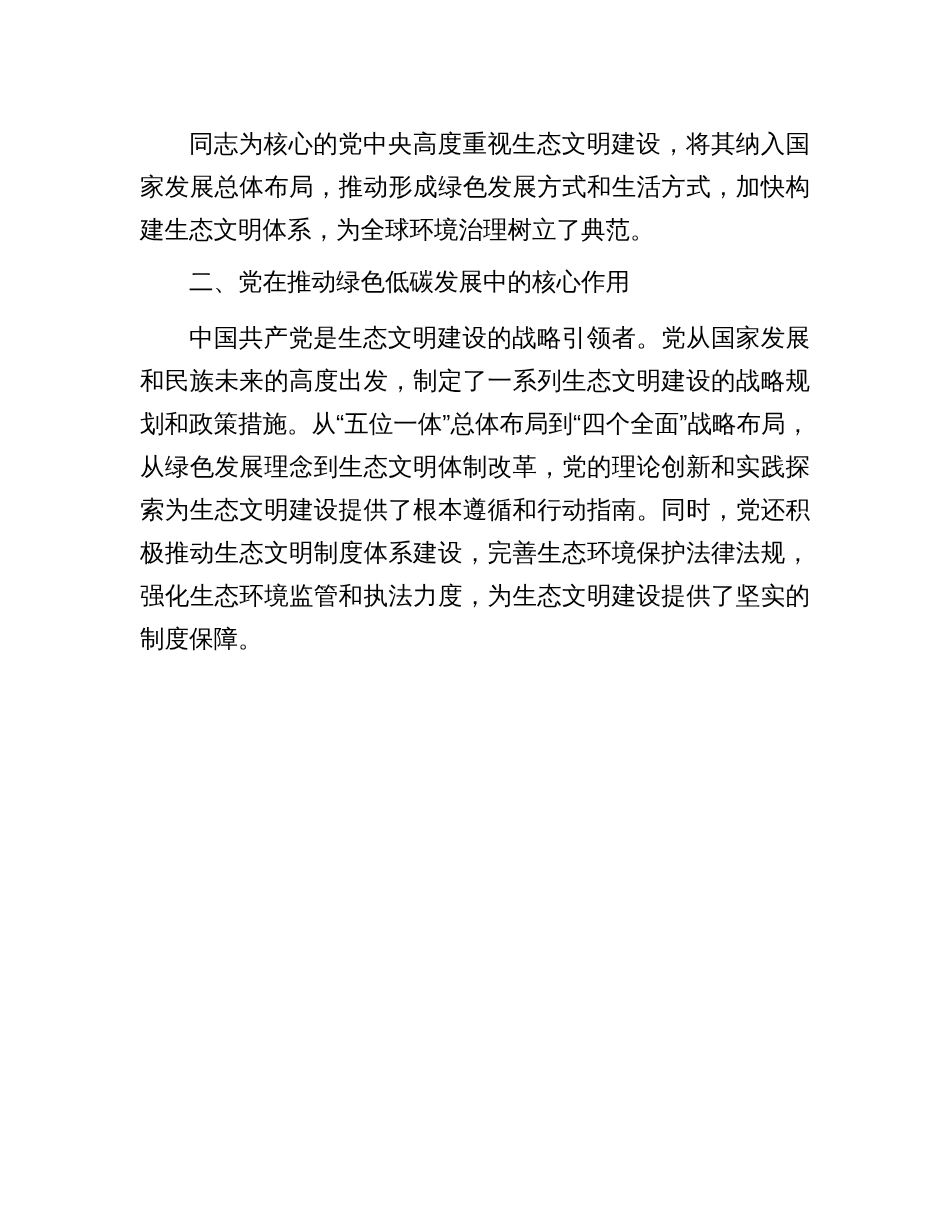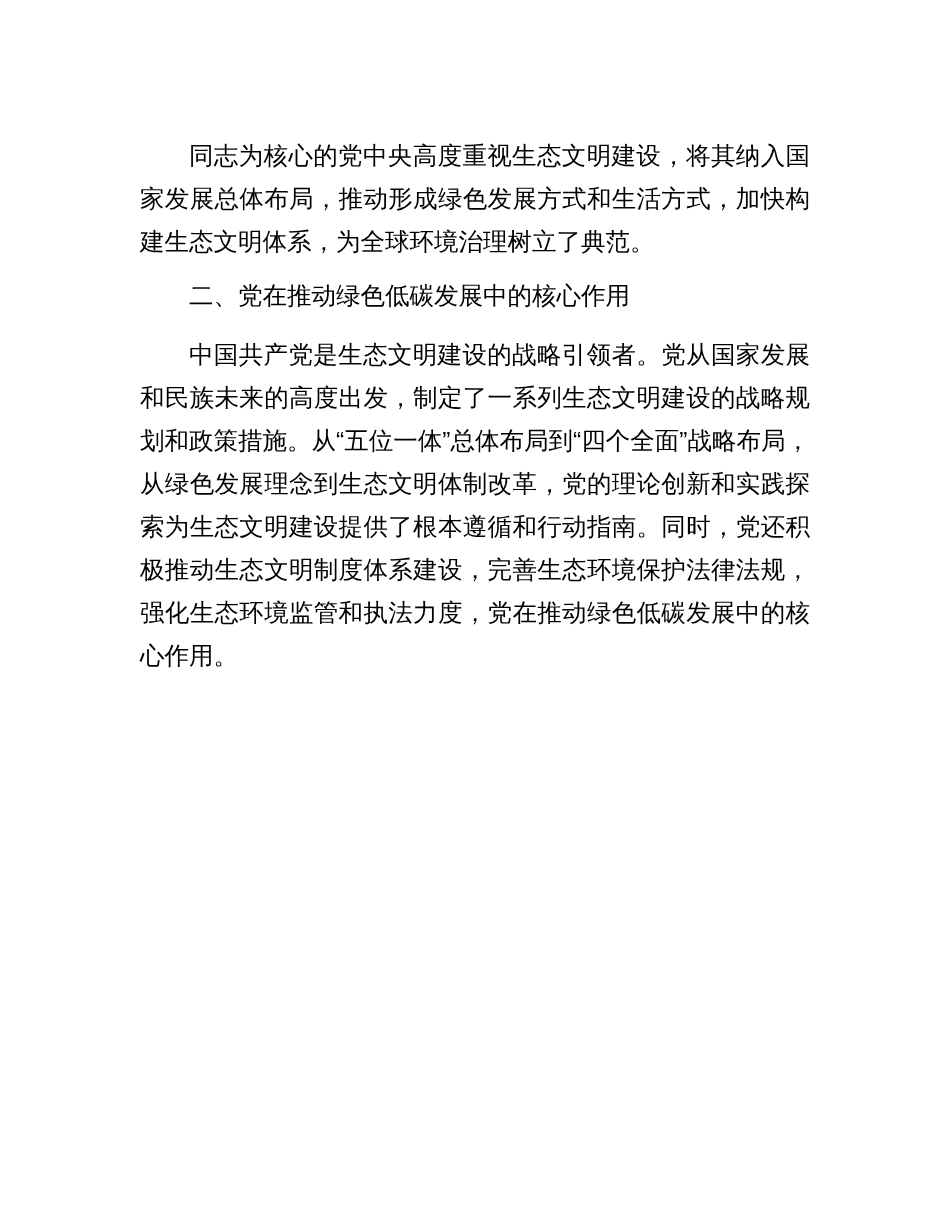--- a/index.html
+++ b/index.html
@@ -14,40 +14,41 @@
     height: 1230px;
     background: #ffffff;
     color: #000000;
     font-family: "Liberation Sans", sans-serif;
     font-size: 24.5px;
     line-height: 43px;
     padding: 118px 140px 0 140px;
     overflow: hidden;
   }
   .para {
-    margin: 16px 0 11px 0;
+    margin: 4px 0 11px 0;
     text-indent: 2em;
     text-align: justify;
     text-justify: inter-ideograph;
     font-weight: normal;
     word-break: break-all;
     overflow-wrap: break-word;
   }
   .heading {
     margin: 0 0 11px 0;
     text-indent: 2em;
     text-align: left;
     font-weight: normal;
+    font-family: Liberation Mono, monospace;
   }
 </style>
 </head>
 <body>
 
 <div class="page">
   <p class="para">同志为核心的党中央高度重视生态文明建设，将其纳入国家发展总体布局，推动形成绿色发展方式和生活方式，加快构建生态文明体系，为全球环境治理树立了典范。</p>
 
   <p class="heading">二、党在推动绿色低碳发展中的核心作用</p>
 
 
-  <p class="para">中国共产党是生态文明建设的战略引领者。党从国家发展和民族未来的高度出发，制定了一系列生态文明建设的战略规划和政策措施。从“五位一体”总体布局到“四个全面”战略布局，从绿色发展理念到生态文明体制改革，党的理论创新和实践探索为生态文明建设提供了根本遵循和行动指南。同时，党还积极推动生态文明制度体系建设，完善生态环境保护法律法规，强化生态环境监管和执法力度，党在推动绿色低碳发展中的核心作用。</p>
+  <p class="para">中国共产党是生态文明建设的战略引领者。党从国家发展和民族未来的高度出发，制定了一系列生态文明建设的战略规划和政策措施。从“五位一体”总体布局到“四个全面”战略布局，从绿色发展理念到生态文明体制改革，党的理论创新和实践探索为生态文明建设提供了根本遵循和行动指南。同时，党还积极推动生态文明制度体系建设，完善生态环境保护法律法规，强化生态环境监管和执法力度，为生态文明建设提供了坚实的制度保障。</p>
 
 
 </div>
 
 </body></html>

